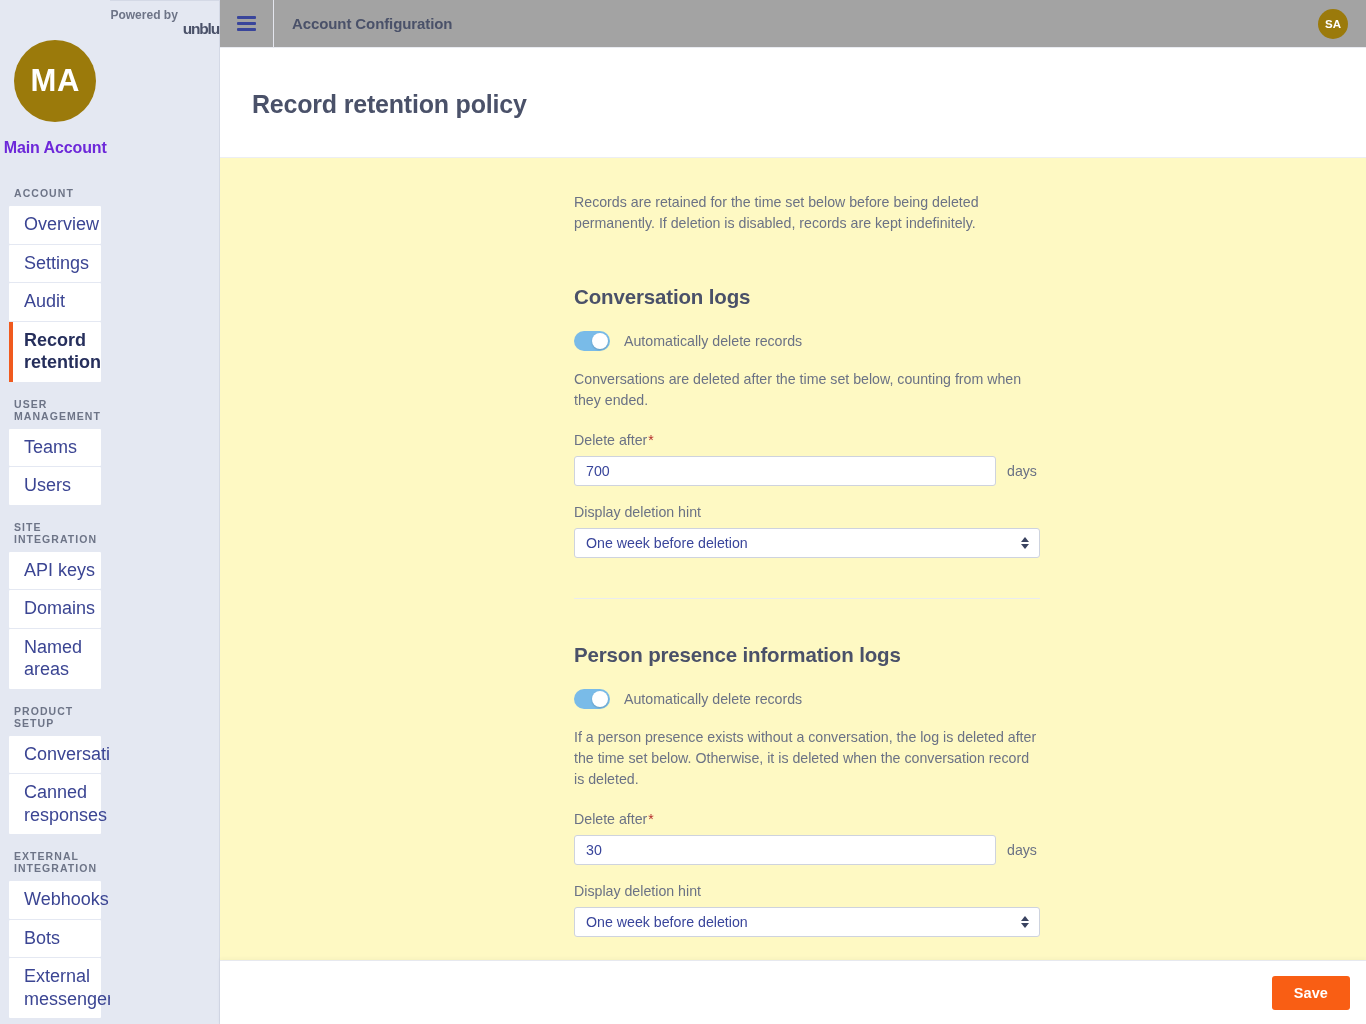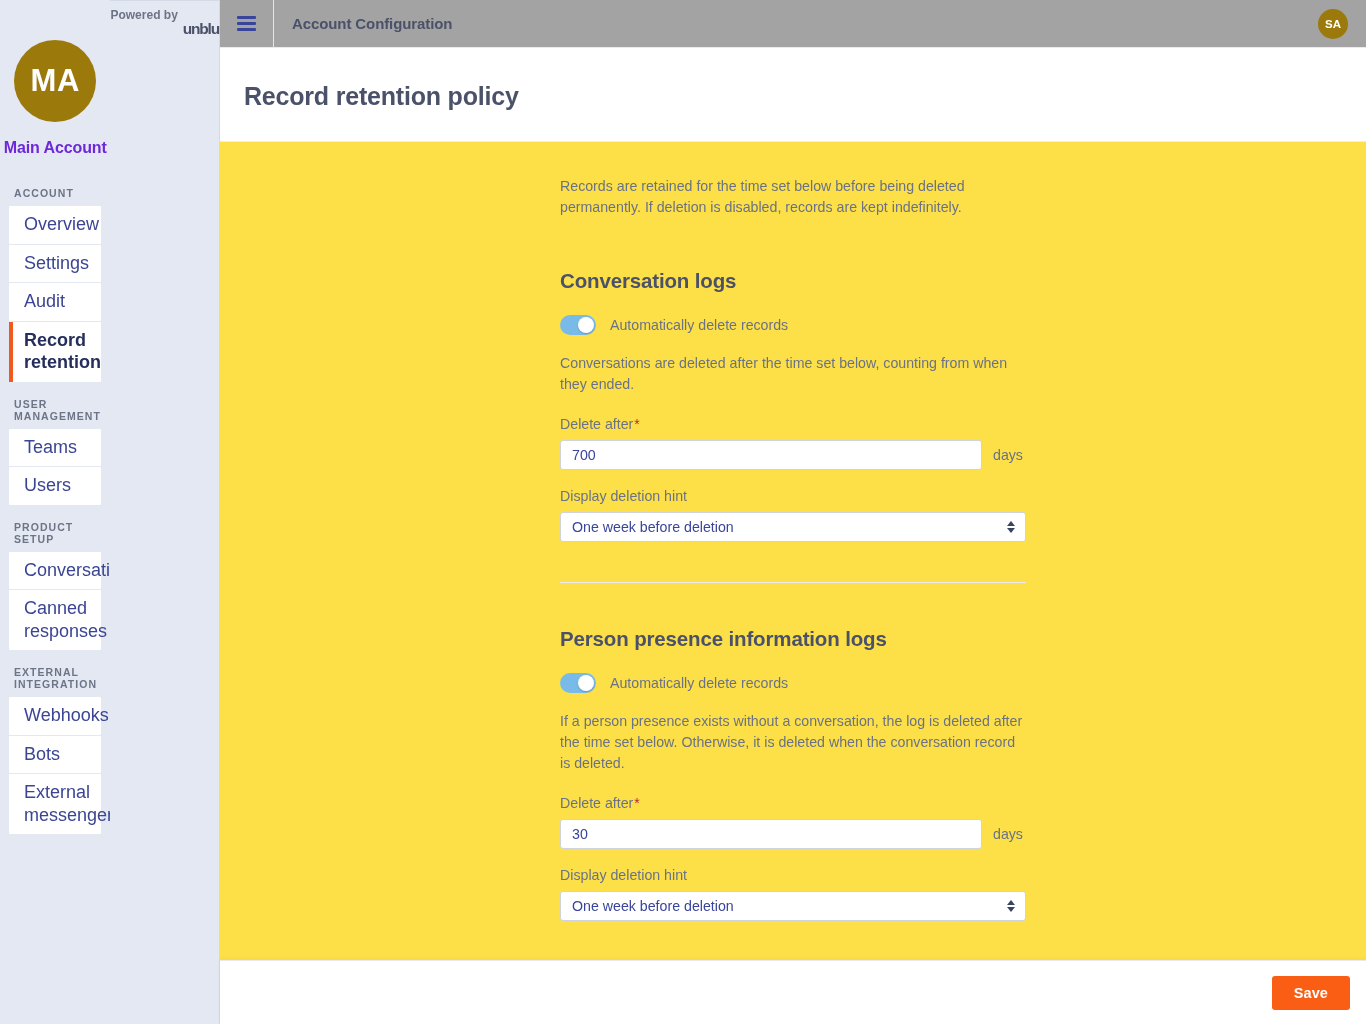--- a/index.html
+++ b/index.html
@@ -185,28 +185,29 @@
   .page-head {
     padding: 26px 0 22px 16px;
     border-bottom: 1px solid #eceef3;
     background: #ffffff;
   }
   .page-title {
     font-size: 25px;
     font-weight: bold;
     color: #4a5169;
     letter-spacing: -0.2px;
-    margin: 8px;
+    margin: 16px;
   }
 
   .content-scroll {
     flex: 1 1 auto;
     overflow: hidden;
     position: relative;
-    background: #fde047;
+    background: #fef9c3;
+    padding-left: 14px;
   }
 
   .content-inner {
     width: 466px;
     margin-left: 340px;
     padding-top: 34px;
   }
 
   .intro-text {
     font-size: 14.2px;
@@ -387,20 +388,26 @@
             <div class="nav-item">Settings</div>
             <div class="nav-item">Audit</div>
             <div class="nav-item active">Record retention</div>
           </div>
           <div class="nav-group">
             <div class="nav-group-title">USER MANAGEMENT</div>
             <div class="nav-item">Teams</div>
             <div class="nav-item">Users</div>
           </div>
           <div class="nav-group">
+            <div class="nav-group-title">SITE INTEGRATION</div>
+            <div class="nav-item">API keys</div>
+            <div class="nav-item">Domains</div>
+            <div class="nav-item">Named areas</div>
+          </div>
+          <div class="nav-group">
             <div class="nav-group-title">PRODUCT SETUP</div>
             <div class="nav-item">Conversations</div>
             <div class="nav-item">Canned responses</div>
           </div>
           <div class="nav-group">
             <div class="nav-group-title">EXTERNAL INTEGRATION</div>
             <div class="nav-item">Webhooks</div>
             <div class="nav-item">Bots</div>
             <div class="nav-item">External messengers</div>
           </div>

